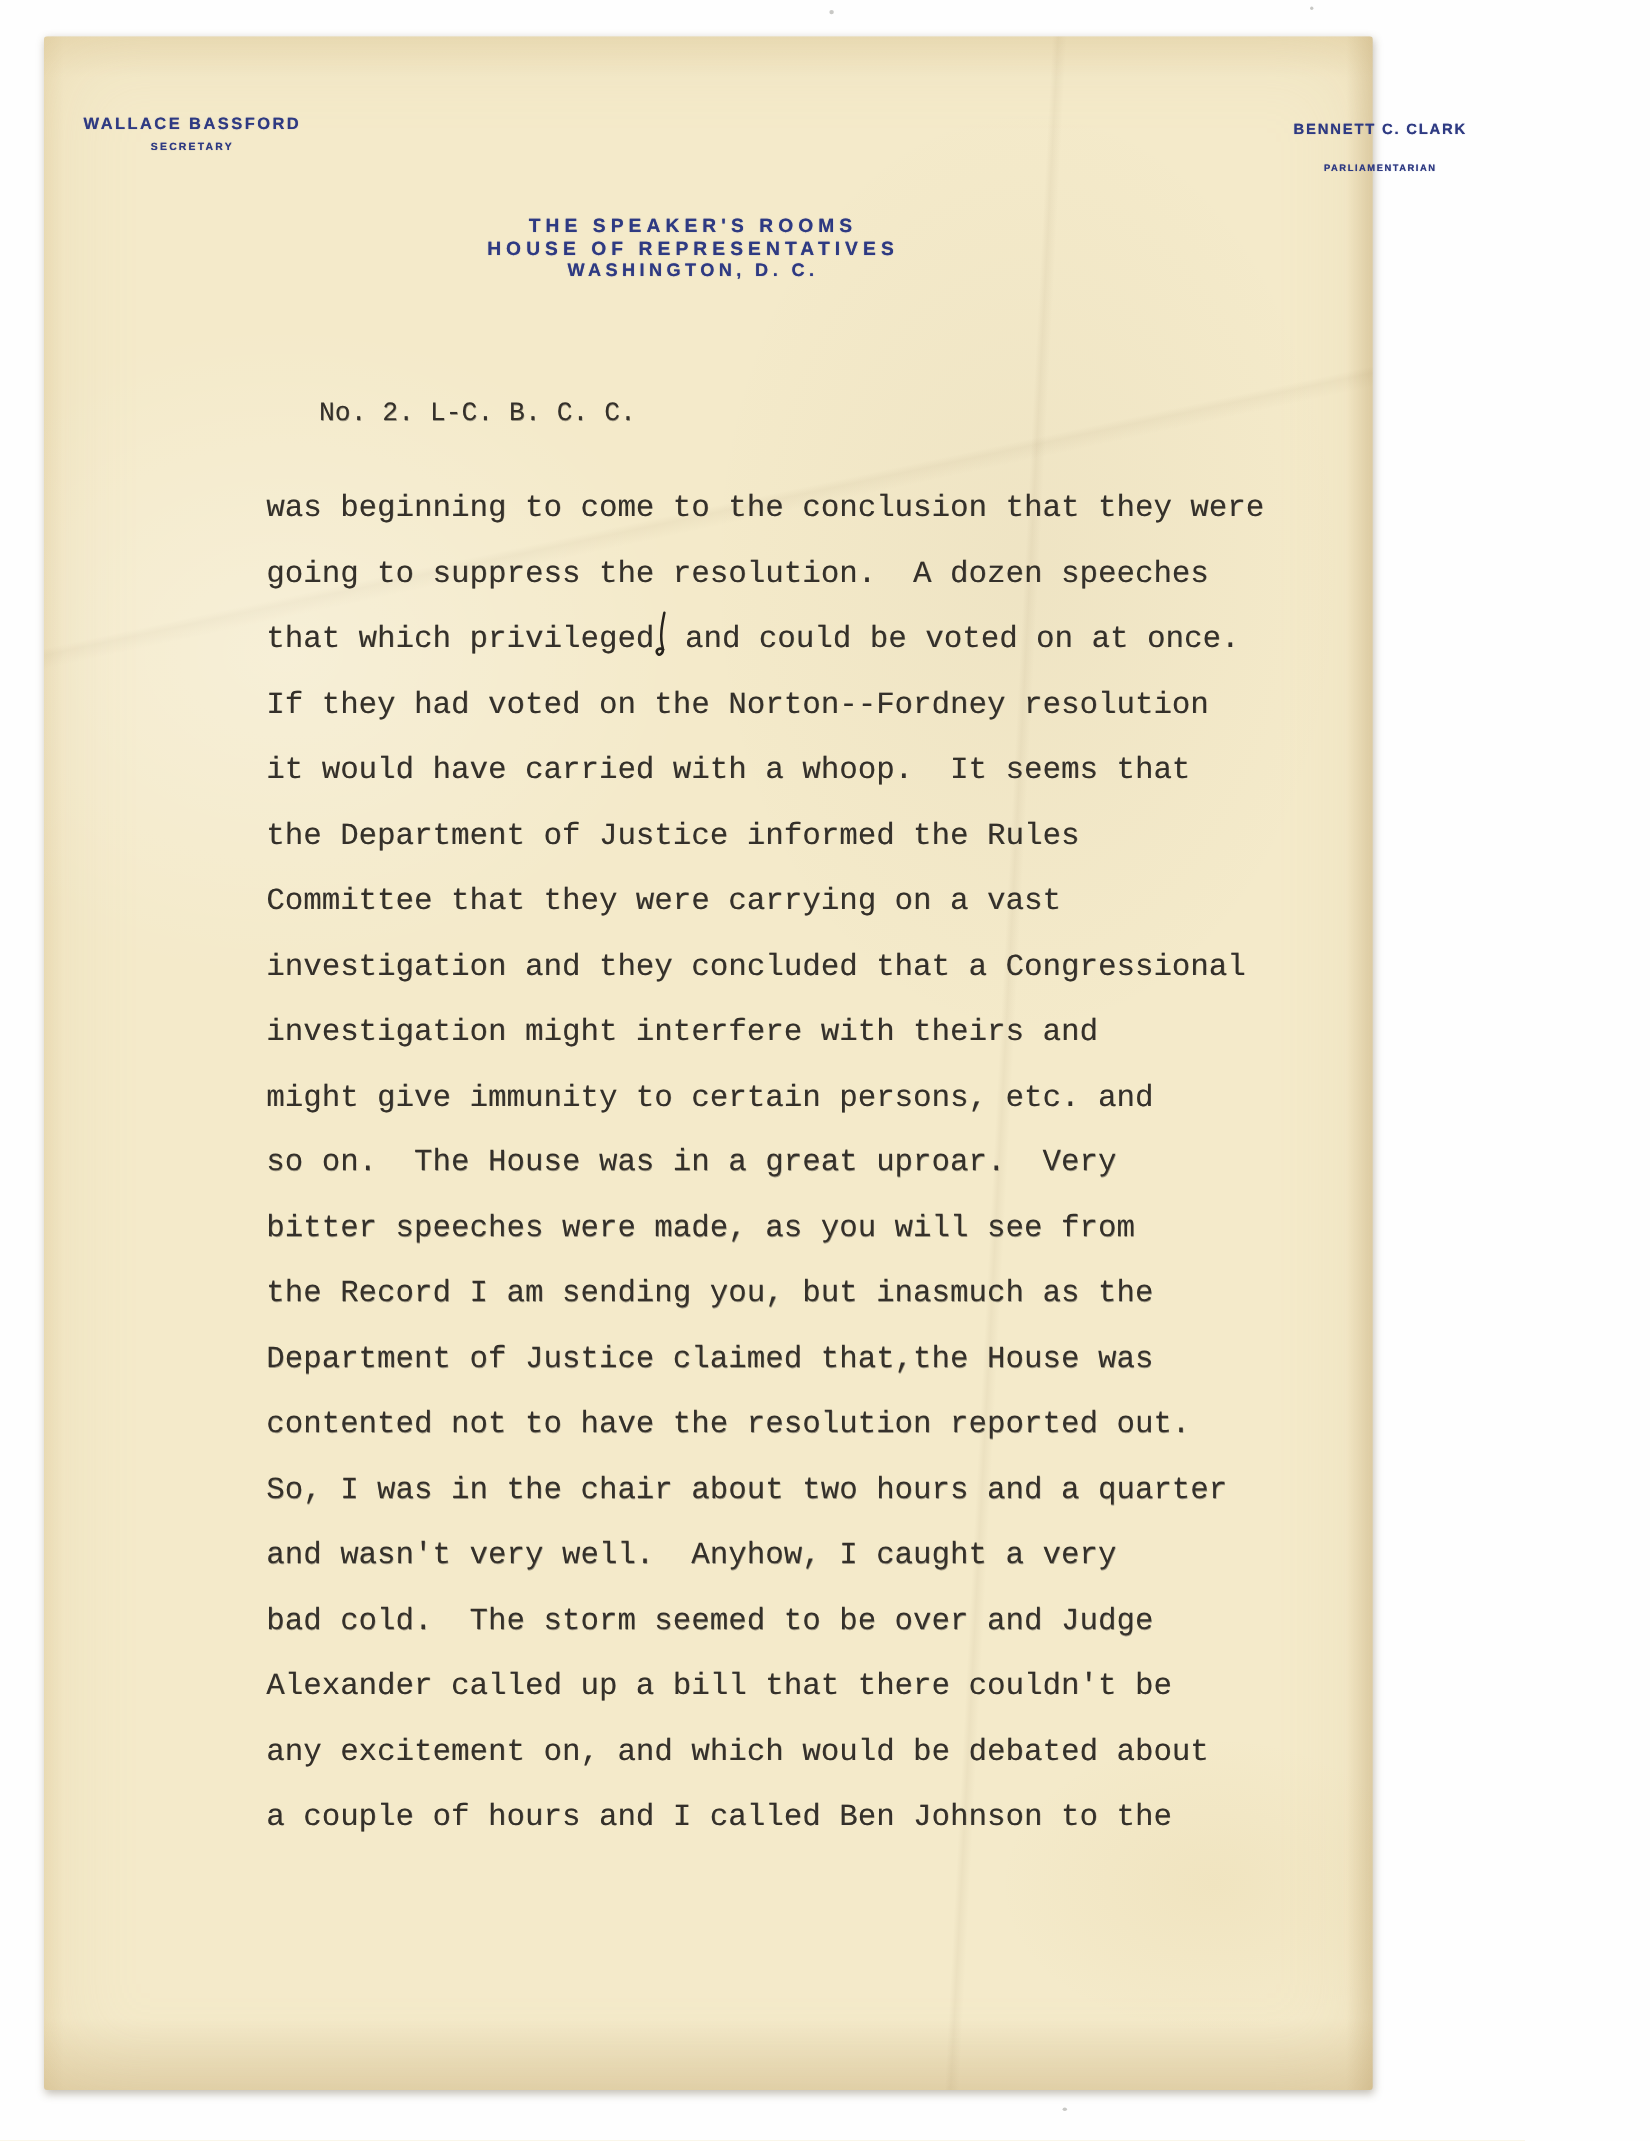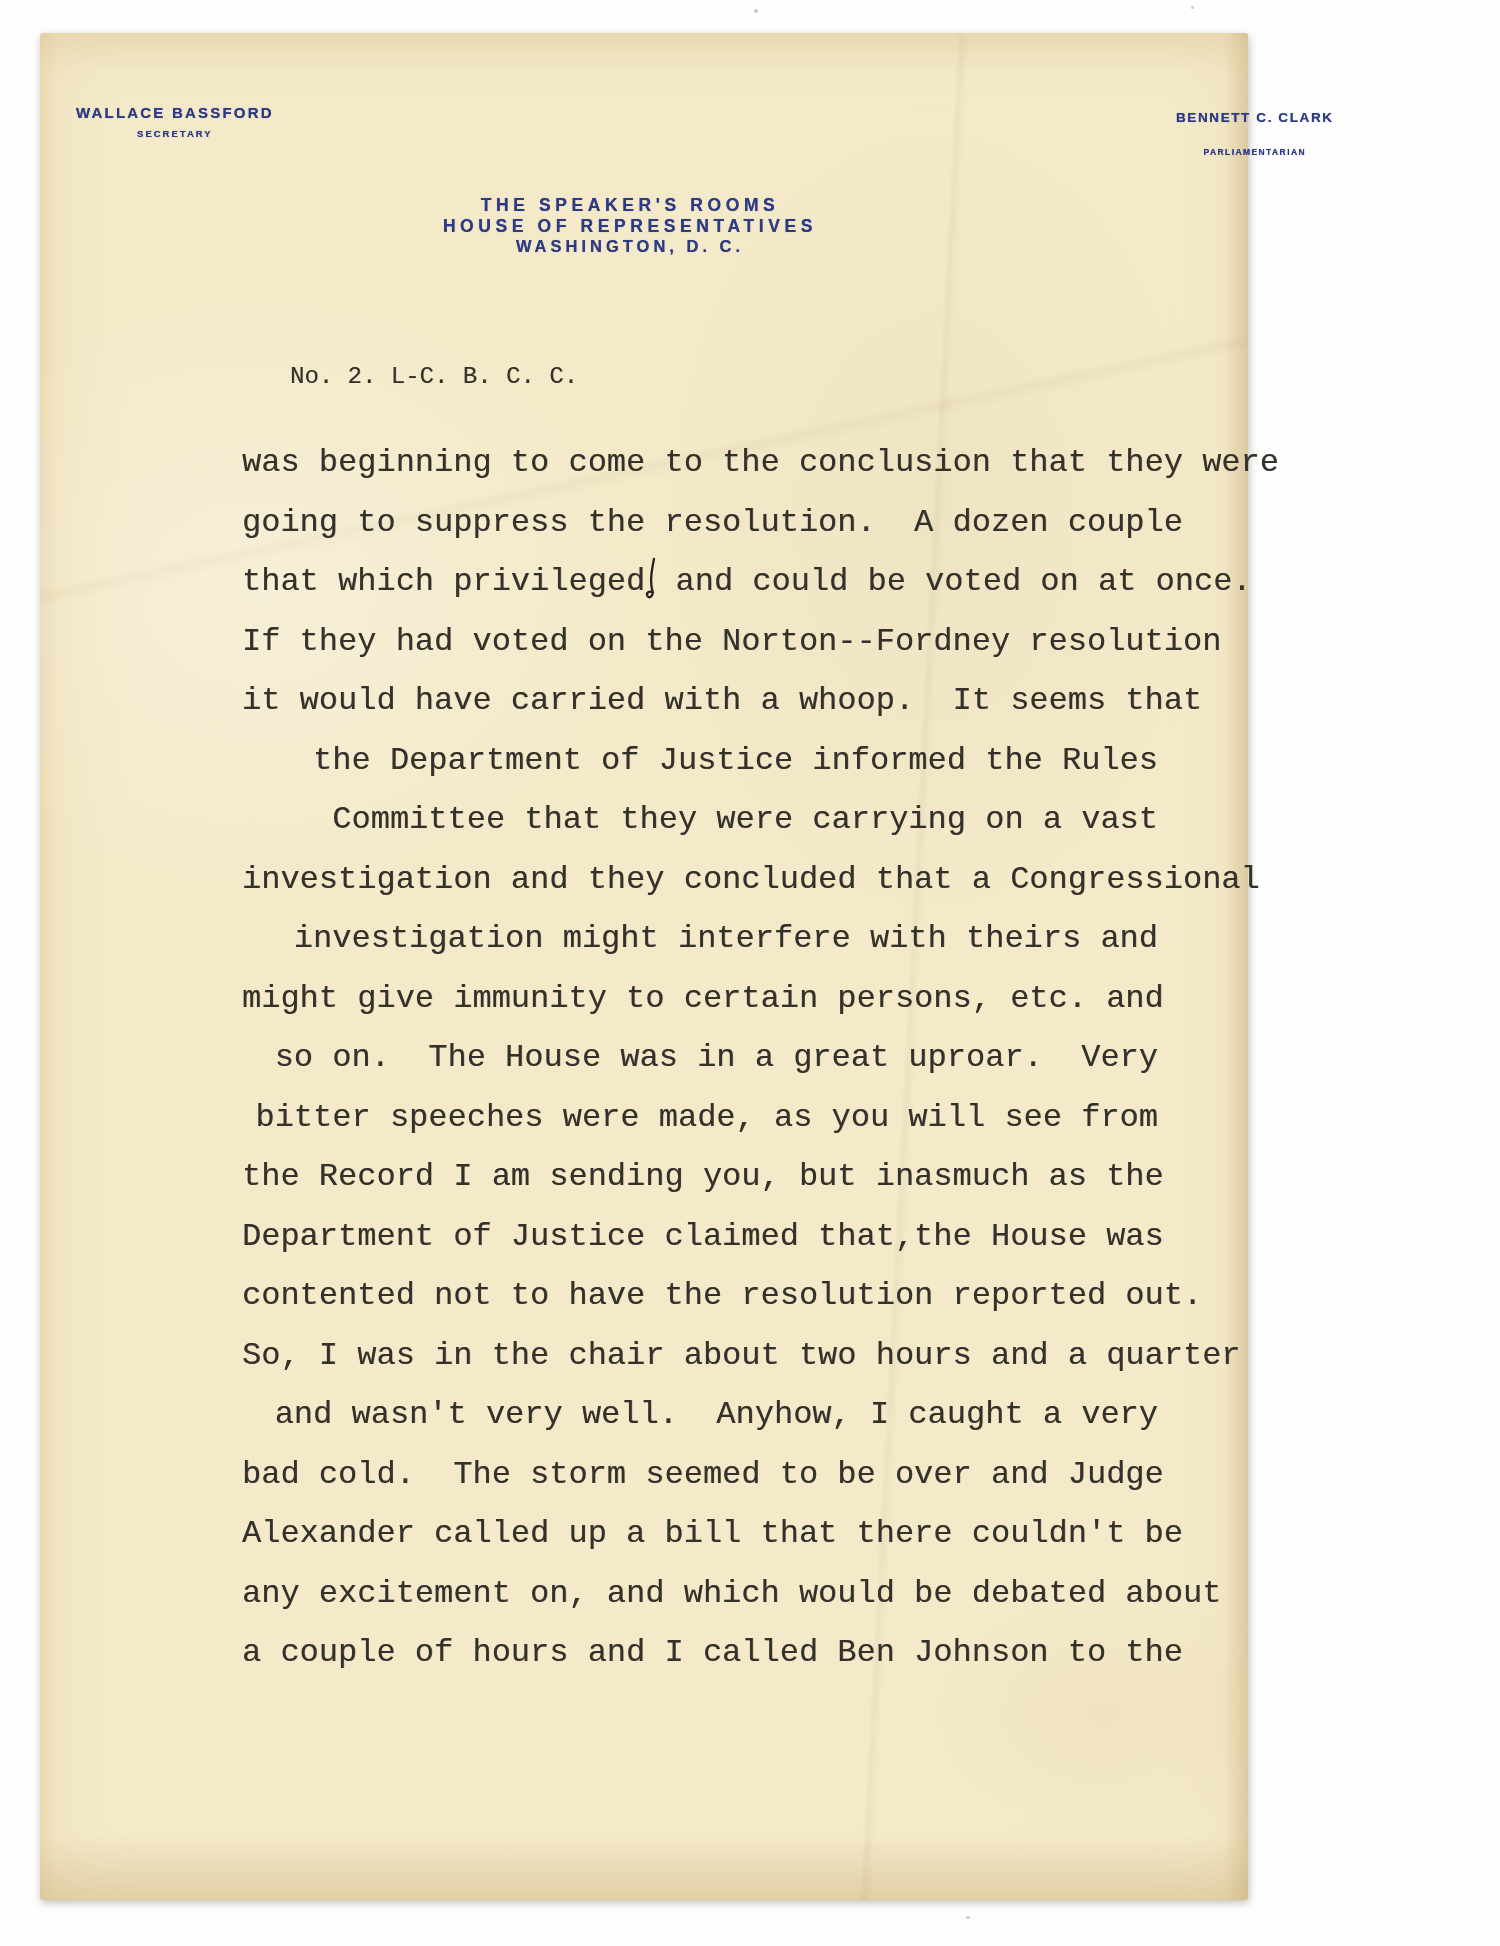--- a/index.html
+++ b/index.html
@@ -79,22 +79,21 @@
   }
   .letter-body {
     position: absolute;
     left: 202px;
     top: 400px;
     right: 90px;
   }
   .typed-line {
     height: 59.5px;
     line-height: 59.5px;
-    font-size: 32px;
-    text-align: right;
+    font-size: 28px;
   }
   .hand-mark {
     display: inline-block;
     width: 14px;
     height: 44px;
     vertical-align: -11px;
     margin: 0 -3px 0 0;
   }
 </style>
 </head>
@@ -117,17 +116,17 @@
   </div>
 
   <div class="lh lh-center">
     <div class="org1">THE SPEAKER'S ROOMS</div>
     <div class="org2">HOUSE OF REPRESENTATIVES</div>
     <div class="org3">WASHINGTON, D. C.</div>
   </div>
 
   <div class="typed ref-line">No. 2. L-C. B. C. C.</div>
 
-  <div class="typed letter-body"><div class="typed-line">was beginning to come to the conclusion that they were</div><div class="typed-line">going to suppress the resolution.  A dozen couple</div><div class="typed-line"><span>that which privileged</span><svg class="hand-mark" viewBox="0 0 14 44">
+  <div class="typed letter-body"><div class="typed-line">was beginning to come to the conclusion that they were</div><div class="typed-line">going to suppress the resolution.  A dozen speeches</div><div class="typed-line"><span>that which privileged</span><svg class="hand-mark" viewBox="0 0 14 44">
           <path d="M9 2 C7 12 4.5 24 7.5 34 C8.5 39 4 42.5 2.2 38.5 C1.2 35.5 4.5 33.5 8 35.5" fill="none" stroke="#26231d" stroke-width="2.3" stroke-linecap="round"></path>
         </svg><span> and could be voted on at once.</span></div><div class="typed-line">If they had voted on the Norton--Fordney resolution</div><div class="typed-line">it would have carried with a whoop.  It seems that</div><div class="typed-line">the Department of Justice informed the Rules</div><div class="typed-line">Committee that they were carrying on a vast</div><div class="typed-line">investigation and they concluded that a Congressional</div><div class="typed-line">investigation might interfere with theirs and</div><div class="typed-line">might give immunity to certain persons, etc. and</div><div class="typed-line">so on.  The House was in a great uproar.  Very</div><div class="typed-line">bitter speeches were made, as you will see from</div><div class="typed-line">the Record I am sending you, but inasmuch as the</div><div class="typed-line">Department of Justice claimed that,the House was</div><div class="typed-line">contented not to have the resolution reported out.</div><div class="typed-line">So, I was in the chair about two hours and a quarter</div><div class="typed-line">and wasn't very well.  Anyhow, I caught a very</div><div class="typed-line">bad cold.  The storm seemed to be over and Judge</div><div class="typed-line">Alexander called up a bill that there couldn't be</div><div class="typed-line">any excitement on, and which would be debated about</div><div class="typed-line">a couple of hours and I called Ben Johnson to the</div></div>
 
 </div>
 
 </body></html>

